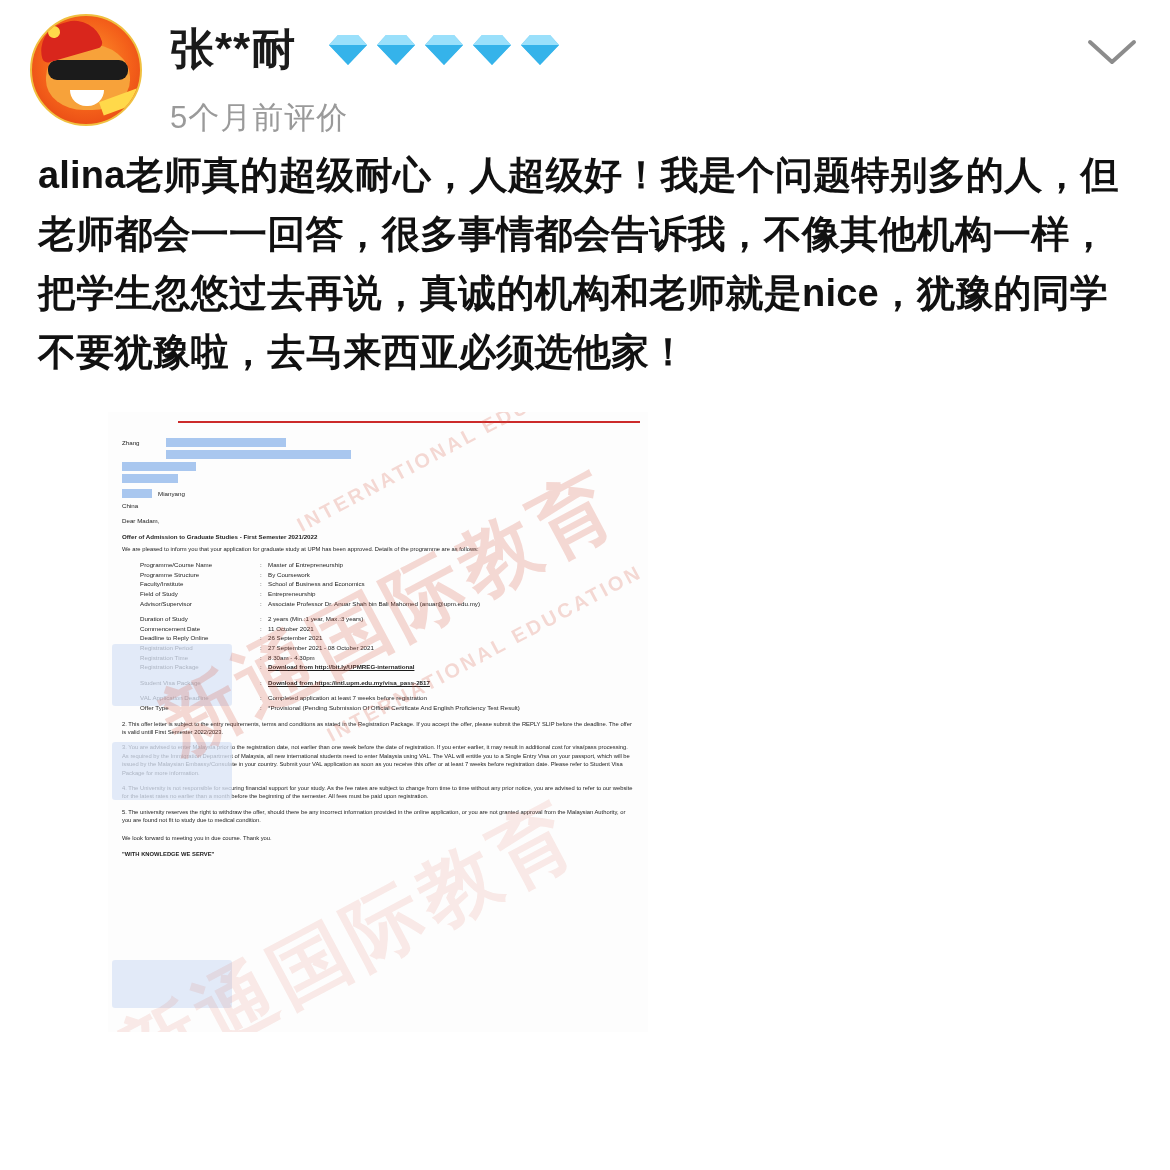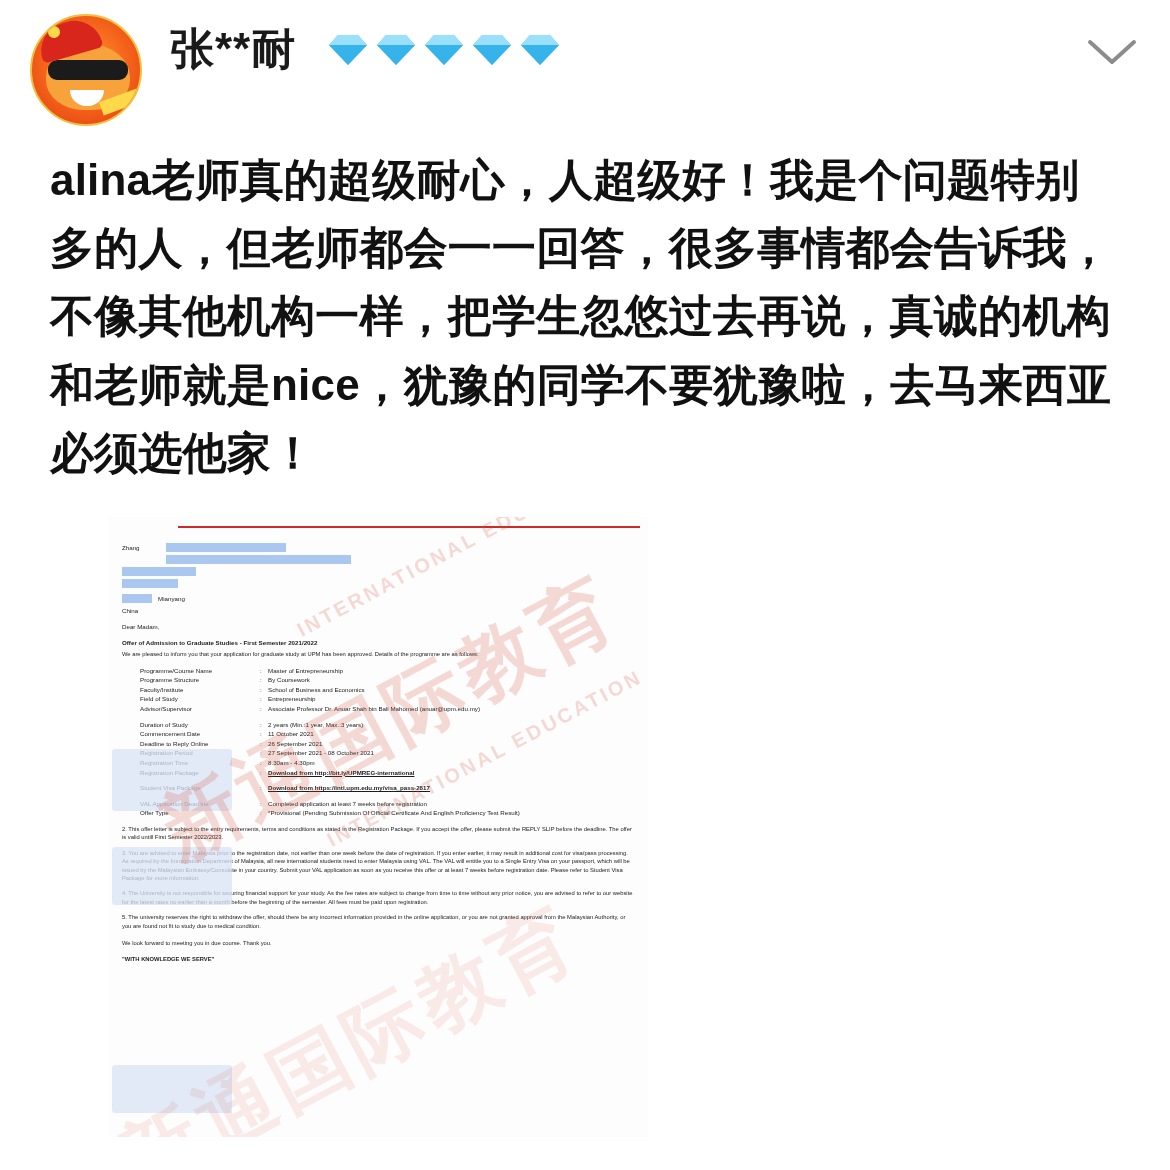--- a/index.html
+++ b/index.html
@@ -117,27 +117,26 @@
     cursor: pointer;
   }
   
   .pay-method {
     font-size: 33px;
     color: #8e8e8e;
     padding: 22px 30px 0 38px;
     letter-spacing: 0.5px;
   }
   .review-text {
-    font-size: 44px;
+    font-size: 38px;
     line-height: 1.55;
     color: #111;
     font-weight: 700;
     padding: 16px 50px 0 38px;
     letter-spacing: 0.2px;
-    margin-left: 12px;
   }
   
   .doc-wrap {
     margin: 30px 0 0 108px;
     width: 540px;
     height: 620px;
     background: #fdfdfd;
     position: relative;
     overflow: hidden;
     font-family: "Liberation Sans", sans-serif;
@@ -225,20 +224,21 @@
           </span>
           <span class="diamond">
             <svg width="40" height="34" viewBox="0 0 40 34">
                 <polygon points="10,2 30,2 39,12 20,32 1,12" fill="#5ec8f5"></polygon>
                 <polygon points="10,2 30,2 39,12 1,12" fill="#9ae0fb"></polygon>
                 <polygon points="20,32 1,12 39,12" fill="#35b3ea"></polygon>
               </svg>
           </span>
         </div>
       </div>
+      <div class="review-time">5个月前评价</div>
     </div>
 
     <div class="chevron">
       <svg width="56" height="34" viewBox="0 0 56 34">
           <polyline points="6,8 28,28 50,8" fill="none" stroke="#8c8c8c" stroke-width="4" stroke-linecap="round" stroke-linejoin="round"></polyline>
         </svg>
     </div>
   </div>
 
 

